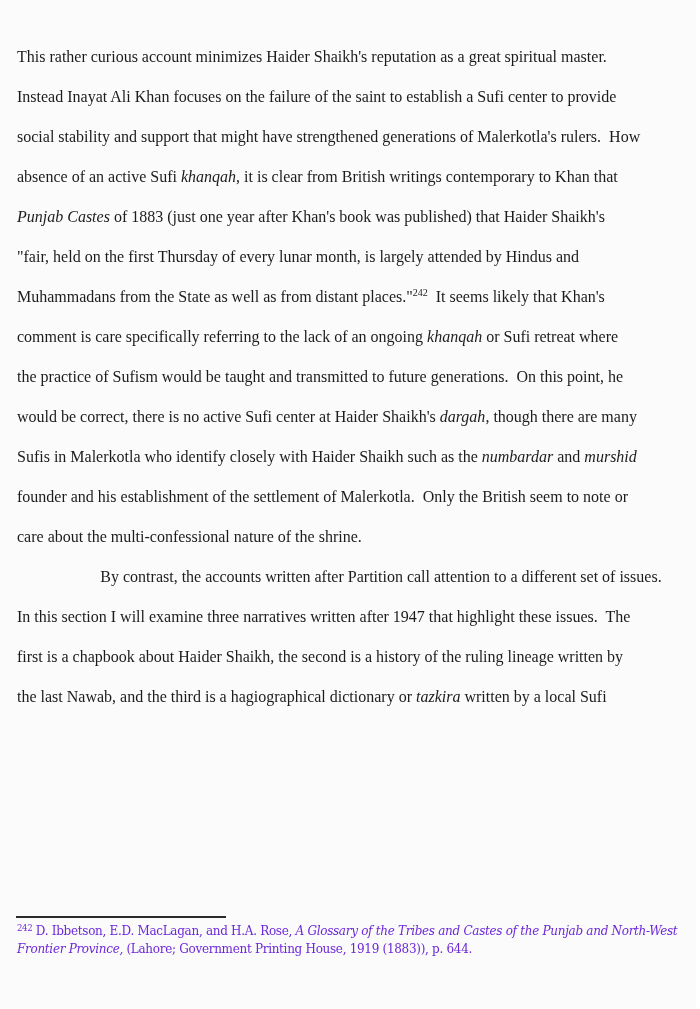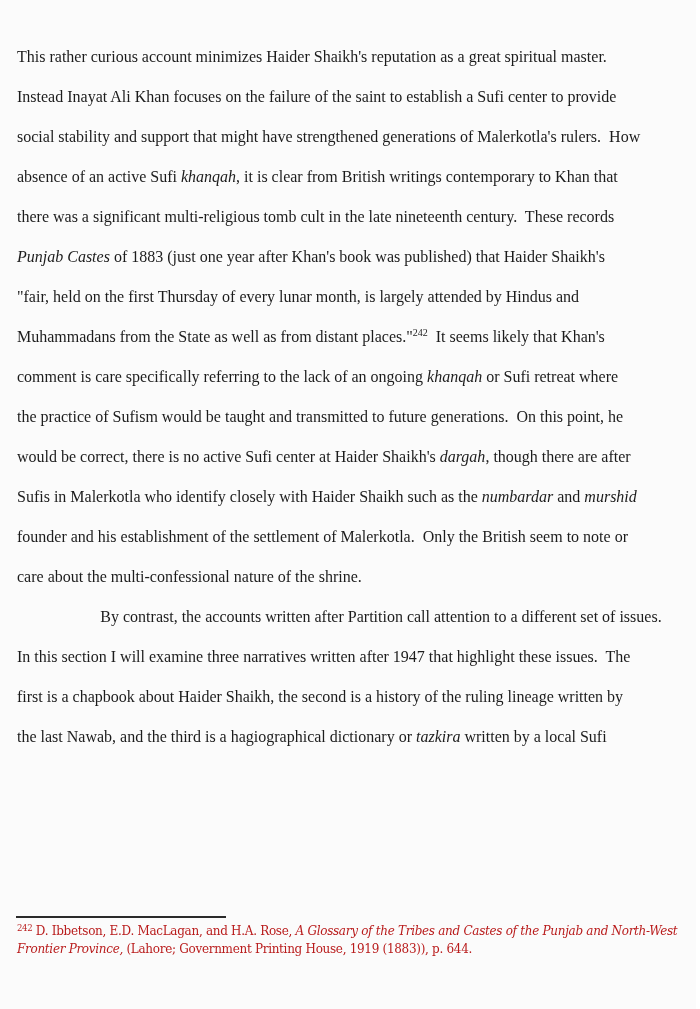--- a/index.html
+++ b/index.html
@@ -41,21 +41,21 @@
     border-top: 2px solid #2a2a2a;
   }
   .footnote {
     position: absolute;
     left: 17px;
     top: 922px;
     width: 676px;
     font-family: "DejaVu Serif", serif;
     font-size: 12px;
     letter-spacing: -0.3px;
-    color: #b91c1c;
+    color: #6d28d9;
   }
   .fline {
     height: 18px;
     line-height: 18px;
     white-space: pre;
   }
   .footnote sup {
     font-size: 8.5px;
     line-height: 0;
     vertical-align: 4px;
@@ -74,27 +74,26 @@
 </style>
 </head>
 <body>
 
 <div class="page">
   <div class="body-text">
       <div class="line"><span>This rather curious account minimizes Haider Shaikh's reputation as a great spiritual master.</span></div>
       <div class="line"><span>Instead Inayat Ali Khan focuses on the failure of the saint to establish a Sufi center to provide</span></div>
       <div class="line"><span>social stability and support that might have strengthened generations of Malerkotla's rulers.  How</span></div>
       <div class="line"><span>absence of an active Sufi </span><i>khanqah</i><span>, it is clear from British writings contemporary to Khan that</span></div>
-      <div class="line"><span>there was a significant multi-religious tomb cult in the late nineteenth century.  These records</span></div>
       <div class="line"><i>Punjab Castes</i><span> of 1883 (just one year after Khan's book was published) that Haider Shaikh's</span></div>
       <div class="line"><span>"fair, held on the first Thursday of every lunar month, is largely attended by Hindus and</span></div>
       <div class="line"><span>Muhammadans from the State as well as from distant places."</span><sup>242</sup><span>  It seems likely that Khan's</span></div>
       <div class="line"><span>comment is care specifically referring to the lack of an ongoing </span><i>khanqah</i><span> or Sufi retreat where</span></div>
       <div class="line"><span>the practice of Sufism would be taught and transmitted to future generations.  On this point, he</span></div>
-      <div class="line"><span>would be correct, there is no active Sufi center at Haider Shaikh's </span><i>dargah</i><span>, though there are after</span></div>
+      <div class="line"><span>would be correct, there is no active Sufi center at Haider Shaikh's </span><i>dargah</i><span>, though there are many</span></div>
       <div class="line"><span>Sufis in Malerkotla who identify closely with Haider Shaikh such as the </span><i>numbardar</i><span> and </span><i>murshid</i></div>
       <div class="line"><span>founder and his establishment of the settlement of Malerkotla.  Only the British seem to note or</span></div>
       <div class="line"><span>care about the multi-confessional nature of the shrine.</span></div>
       <div class="line indent"><span>By contrast, the accounts written after Partition call attention to a different set of issues.</span></div>
       <div class="line"><span>In this section I will examine three narratives written after 1947 that highlight these issues.  The</span></div>
       <div class="line"><span>first is a chapbook about Haider Shaikh, the second is a history of the ruling lineage written by</span></div>
       <div class="line"><span>the last Nawab, and the third is a hagiographical dictionary or </span><i>tazkira</i><span> written by a local Sufi</span></div>
     </div>
   <div class="footnote-sep"></div>
   <div class="footnote">

